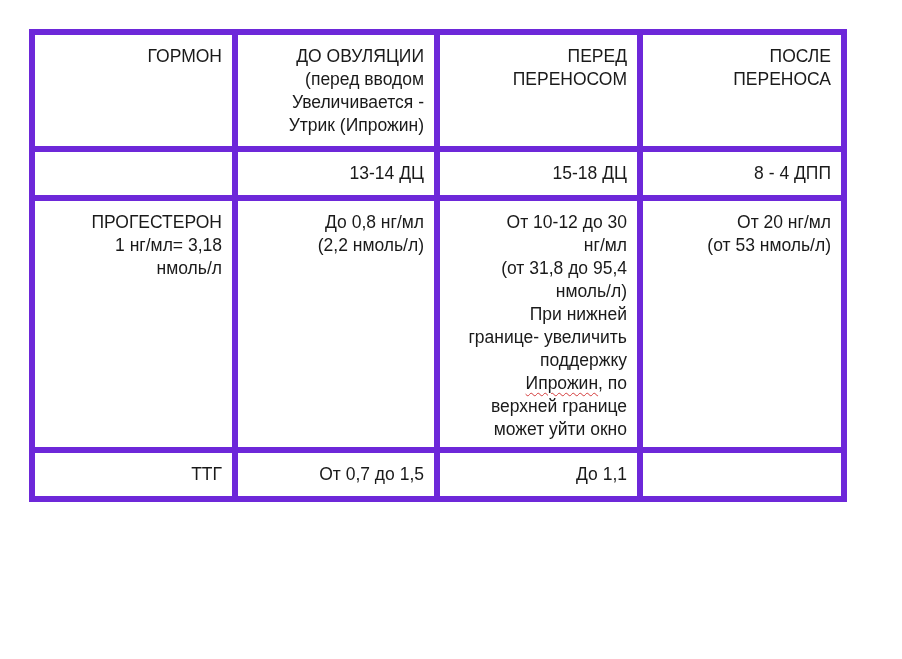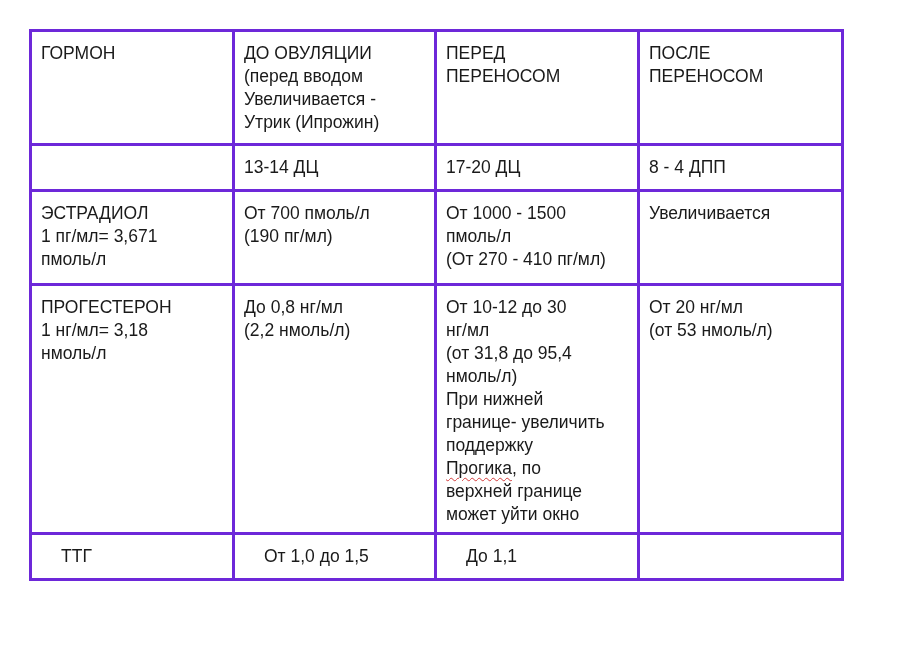--- a/index.html
+++ b/index.html
@@ -17,26 +17,27 @@
   }
   .hormone-table {
     position: absolute;
     left: 29px;
     top: 29px;
     border-collapse: collapse;
     table-layout: fixed;
     width: 812px;
   }
   .hormone-table td {
-    border: 3px solid #6d28d9;
+    border: 6px solid #6d28d9;
     vertical-align: top;
     padding: 10px 10px 6px 9px;
     font-size: 17.5px;
     line-height: 23px;
     white-space: pre-line;
+    text-align: right;
   }
   .col-1 { width: 203px; }
   .col-2 { width: 202px; }
   .col-3 { width: 203px; }
   .col-4 { width: 204px; }
   .r-head td { height: 95px; }
   .r-days td { height: 27px; }
   .r-estr td { height: 75px; }
   .r-prog td { height: 229px; }
   .r-ttg td { height: 27px; padding-left: 29px; }
@@ -59,58 +60,47 @@
   <tbody>
     <tr class="r-head">
       <td>ГОРМОН</td>
       <td>ДО ОВУЛЯЦИИ
 (перед вводом
 Увеличивается -
 Утрик (Ипрожин)</td>
       <td>ПЕРЕД
 ПЕРЕНОСОМ</td>
       <td>ПОСЛЕ
-ПЕРЕНОСОМ</td>
+ПЕРЕНОСА</td>
     </tr>
     <tr class="r-days">
       <td></td>
       <td>13-14 ДЦ</td>
-      <td>17-20 ДЦ</td>
+      <td>15-18 ДЦ</td>
       <td>8 - 4 ДПП</td>
-    </tr>
-    <tr class="r-estr">
-      <td>ЭСТРАДИОЛ
-1 пг/мл= 3,671
-пмоль/л</td>
-      <td>От 700 пмоль/л
-(190 пг/мл)</td>
-      <td>От 1000 - 1500
-пмоль/л
-(От 270 - 410 пг/мл)</td>
-      <td>Увеличивается</td>
     </tr>
     <tr class="r-prog">
       <td>ПРОГЕСТЕРОН
 1 нг/мл= 3,18
 нмоль/л</td>
       <td>До 0,8 нг/мл
 (2,2 нмоль/л)</td>
       <td><span>От 10-12  до 30
 нг/мл
 (от 31,8 до 95,4
 нмоль/л)
 При нижней
 границе- увеличить
 поддержку
-</span><span class="spell">Прогика</span><span>, по
+</span><span class="spell">Ипрожин</span><span>, по
 верхней границе
 может уйти окно</span></td>
       <td>От 20 нг/мл
 (от 53 нмоль/л)</td>
     </tr>
     <tr class="r-ttg">
       <td>ТТГ</td>
-      <td>От 1,0 до 1,5</td>
+      <td>От 0,7 до 1,5</td>
       <td>До 1,1</td>
       <td></td>
     </tr>
   </tbody>
 </table>
 
 </body></html>

